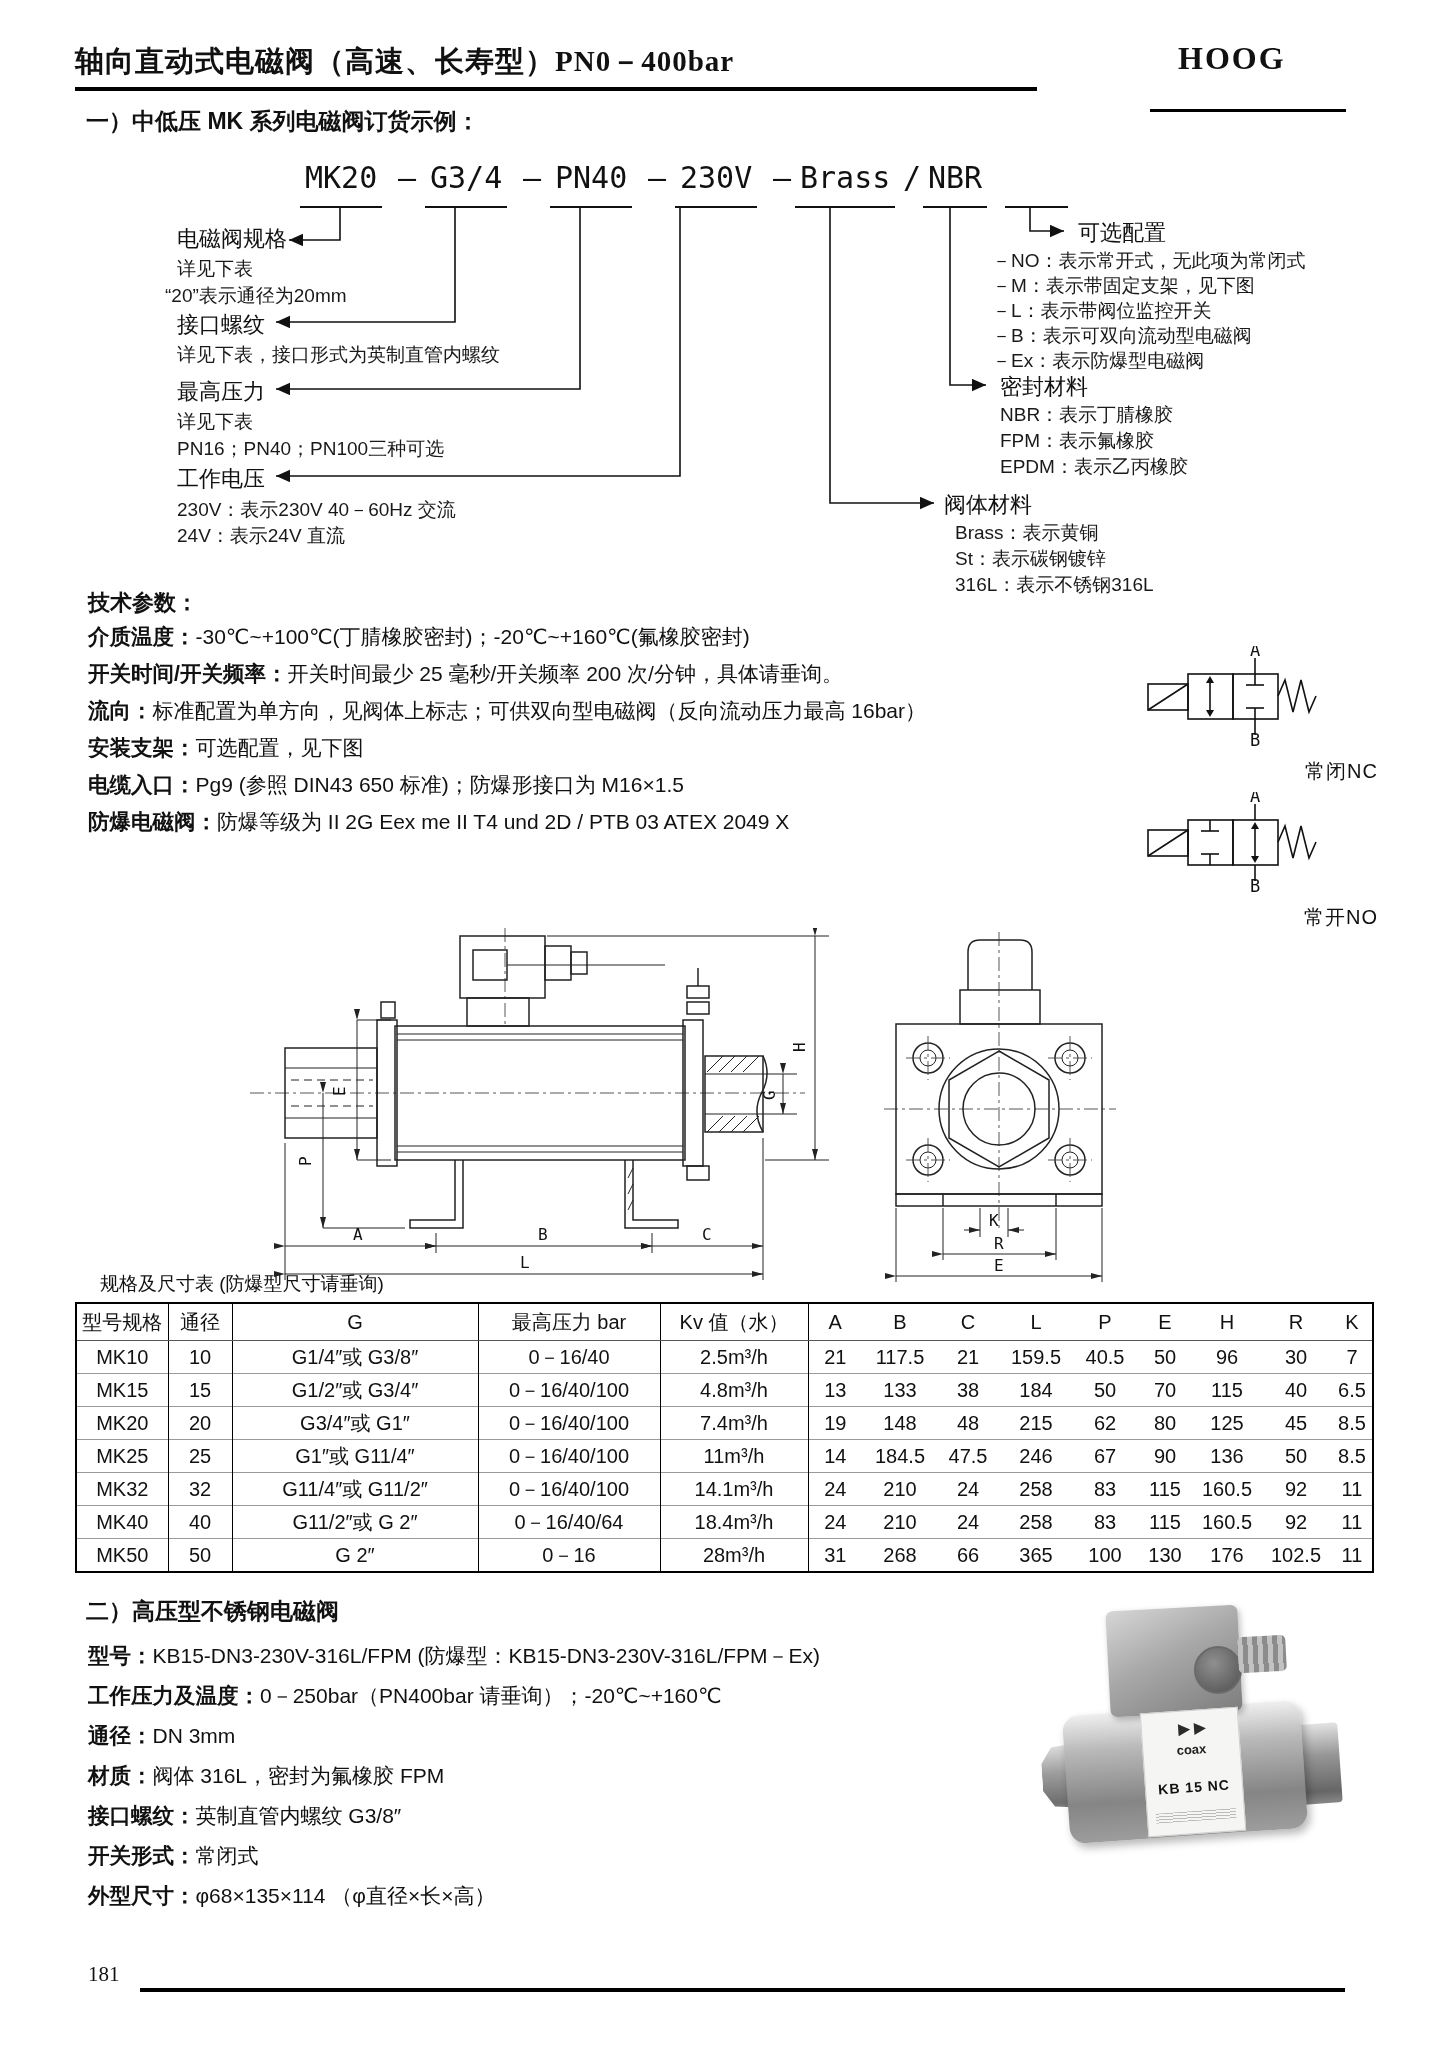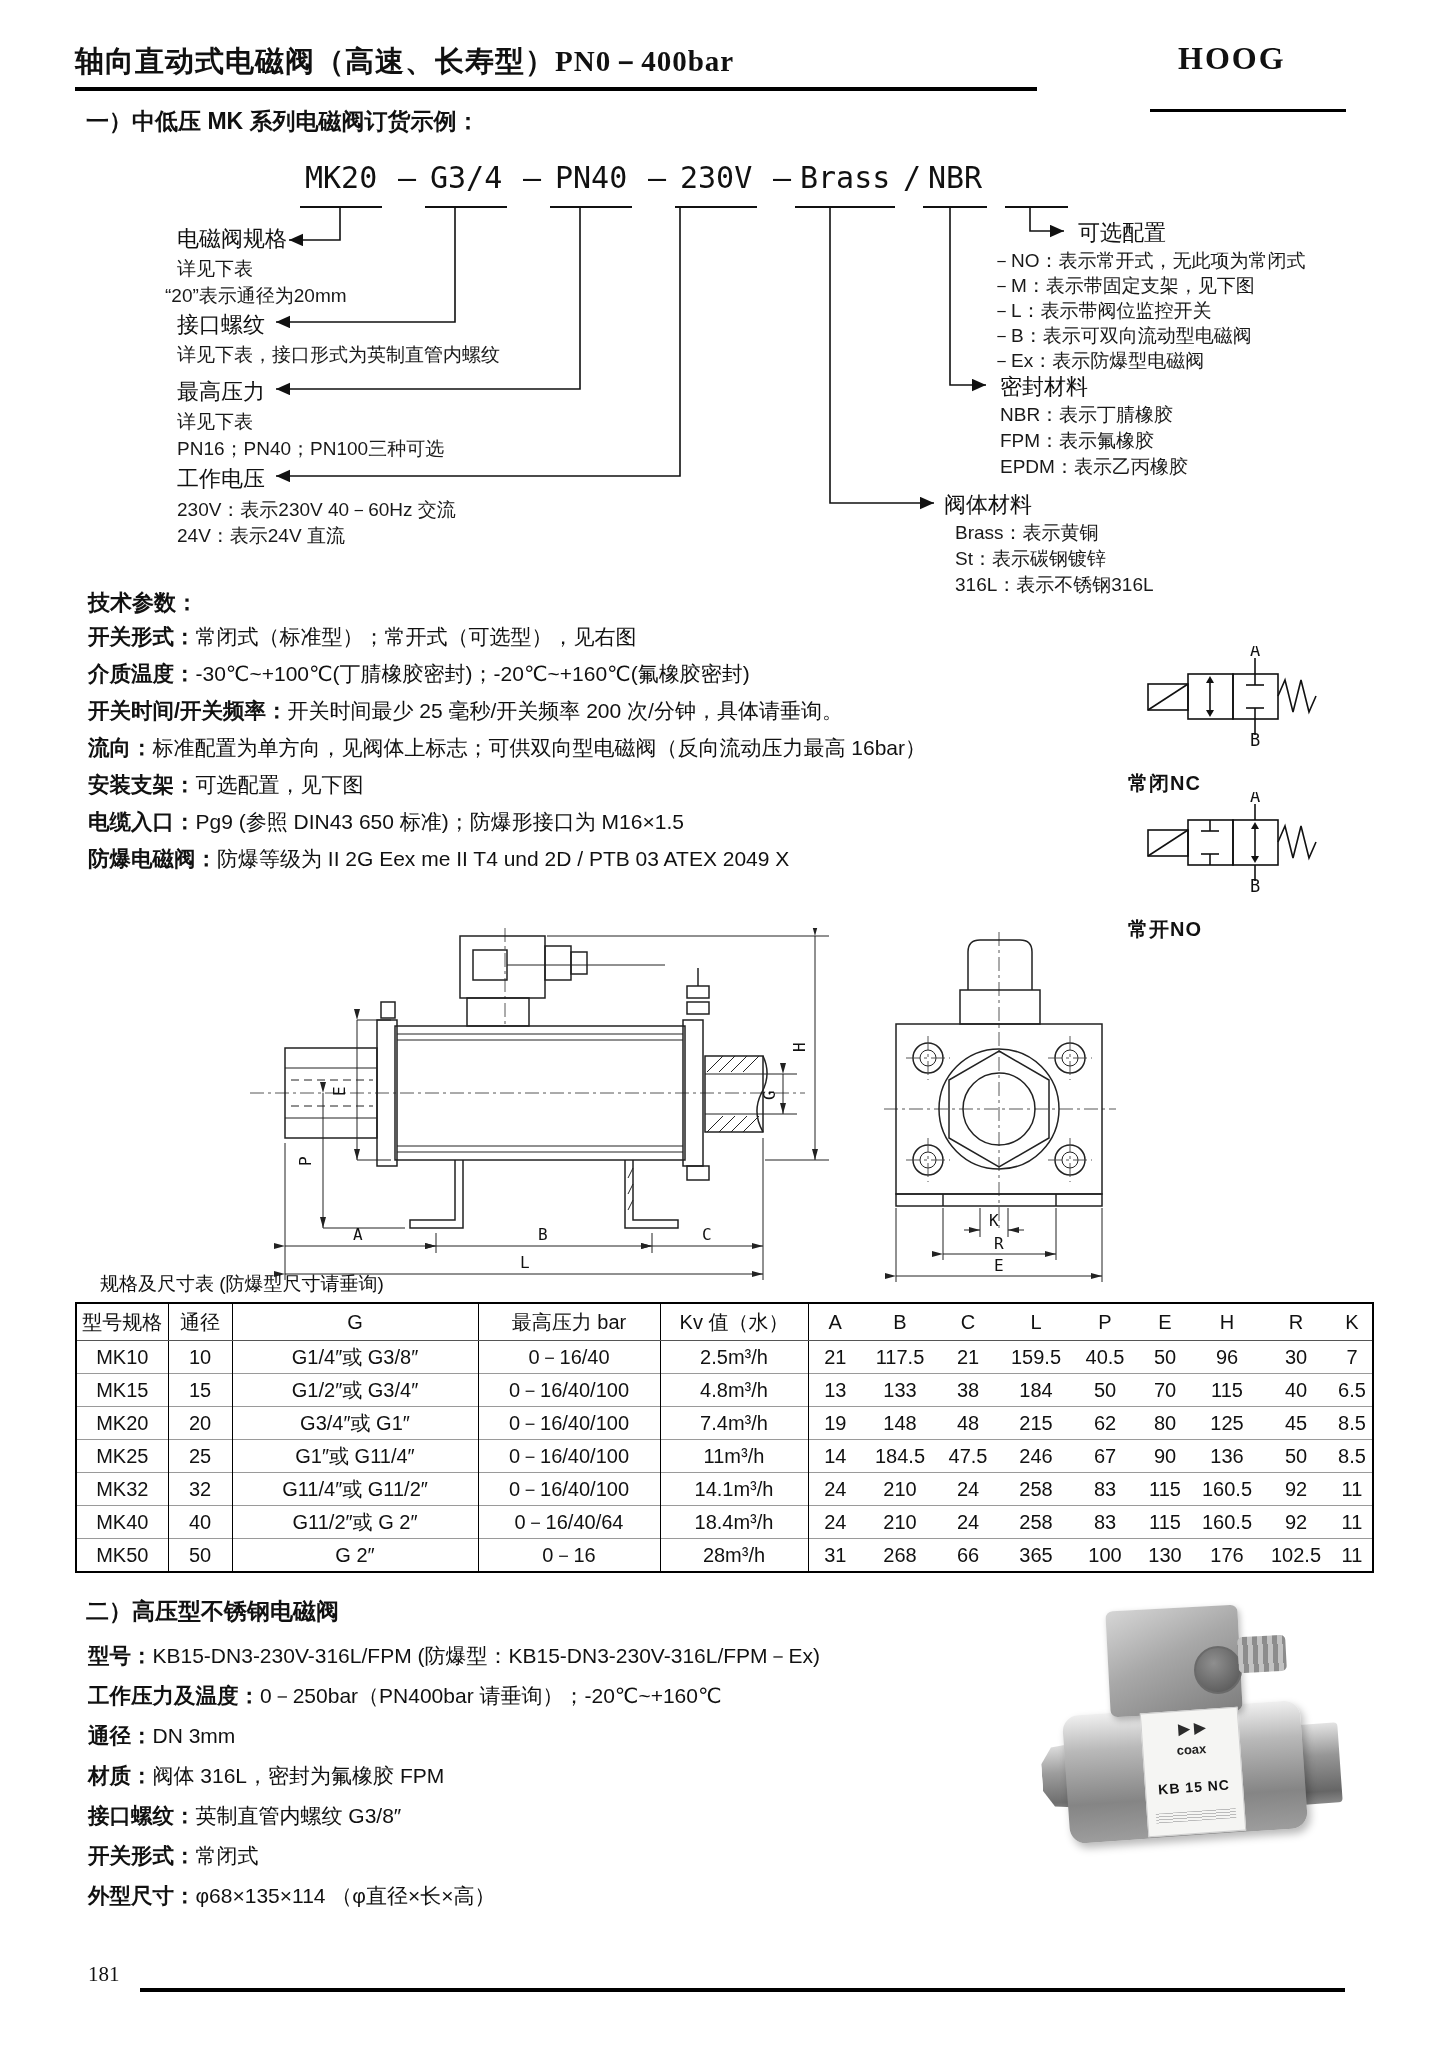--- a/index.html
+++ b/index.html
@@ -23,21 +23,21 @@
   .ann-note{font-size:19px;white-space:nowrap;color:#191919;}
   .leader{stroke:#111;stroke-width:1.6;fill:none;}
   .uline{stroke:#111;stroke-width:2;}
   
   .tech-heading{left:88px;top:588px;font-size:22px;font-weight:bold;}
   .tech-list{left:88px;top:618px;width:1000px;}
   .tech-row{height:37px;line-height:37px;font-size:21px;white-space:nowrap;}
   .tech-row b{font-size:21.5px;}
   
   .sym-block{width:250px;}
-  .sym-cap{text-align:left;font-size:20px;margin-top:20px;letter-spacing:1px;font-weight:bold;}
+  .sym-cap{text-align:right;font-size:20px;margin-top:8px;letter-spacing:1px;}
   .symline{stroke:#111;stroke-width:1.6;fill:none;}
   .symtext{font-family:"DejaVu Sans Mono",monospace;font-size:17px;fill:#111;}
   
   .cad{stroke:#222;stroke-width:1.5;fill:none;}
   .cadthin{stroke:#222;stroke-width:1;fill:none;}
   .cadcl{stroke:#444;stroke-width:0.9;fill:none;stroke-dasharray:14 4 3 4;}
   .caddim{stroke:#222;stroke-width:1;fill:none;}
   .cadtext{font-family:"DejaVu Sans Mono",monospace;font-size:16px;fill:#111;}
   
   .tbl-caption{left:100px;top:1270px;font-size:22px;font-weight:bold;}
@@ -152,21 +152,20 @@
   <div class="abs ann-note" style="left:1000px;top:428px">FPM：表示氟橡胶</div>
   <div class="abs ann-note" style="left:1000px;top:454px">EPDM：表示乙丙橡胶</div>
 
   <div class="abs ann-label" style="left:944px;top:490px">阀体材料</div>
   <div class="abs ann-note" style="left:955px;top:520px">Brass：表示黄铜</div>
   <div class="abs ann-note" style="left:955px;top:546px">St：表示碳钢镀锌</div>
   <div class="abs ann-note" style="left:955px;top:572px">316L：表示不锈钢316L</div>
 
   <div class="abs tech-heading">技术参数：</div>
   <div class="abs tech-list">
-    <div class="tech-row"><b>开关形式：</b><span>常闭式（标准型）；常开式（可选型），见右图</span></div>
     <div class="tech-row"><b>介质温度：</b><span>-30℃~+100℃(丁腈橡胶密封)；-20℃~+160℃(氟橡胶密封)</span></div>
     <div class="tech-row"><b>开关时间/开关频率：</b><span>开关时间最少 25 毫秒/开关频率 200 次/分钟，具体请垂询。</span></div>
     <div class="tech-row"><b>流向：</b><span>标准配置为单方向，见阀体上标志；可供双向型电磁阀（反向流动压力最高 16bar）</span></div>
     <div class="tech-row"><b>安装支架：</b><span>可选配置，见下图</span></div>
     <div class="tech-row"><b>电缆入口：</b><span>Pg9 (参照 DIN43 650 标准)；防爆形接口为 M16×1.5</span></div>
     <div class="tech-row"><b>防爆电磁阀：</b><span>防爆等级为 II 2G Eex me II T4 und 2D / PTB 03 ATEX 2049 X</span></div>
   </div>
 
   <div class="abs sym-block" style="left:1128px;top:646px">
     <svg width="250" height="100" viewBox="0 0 250 100">

